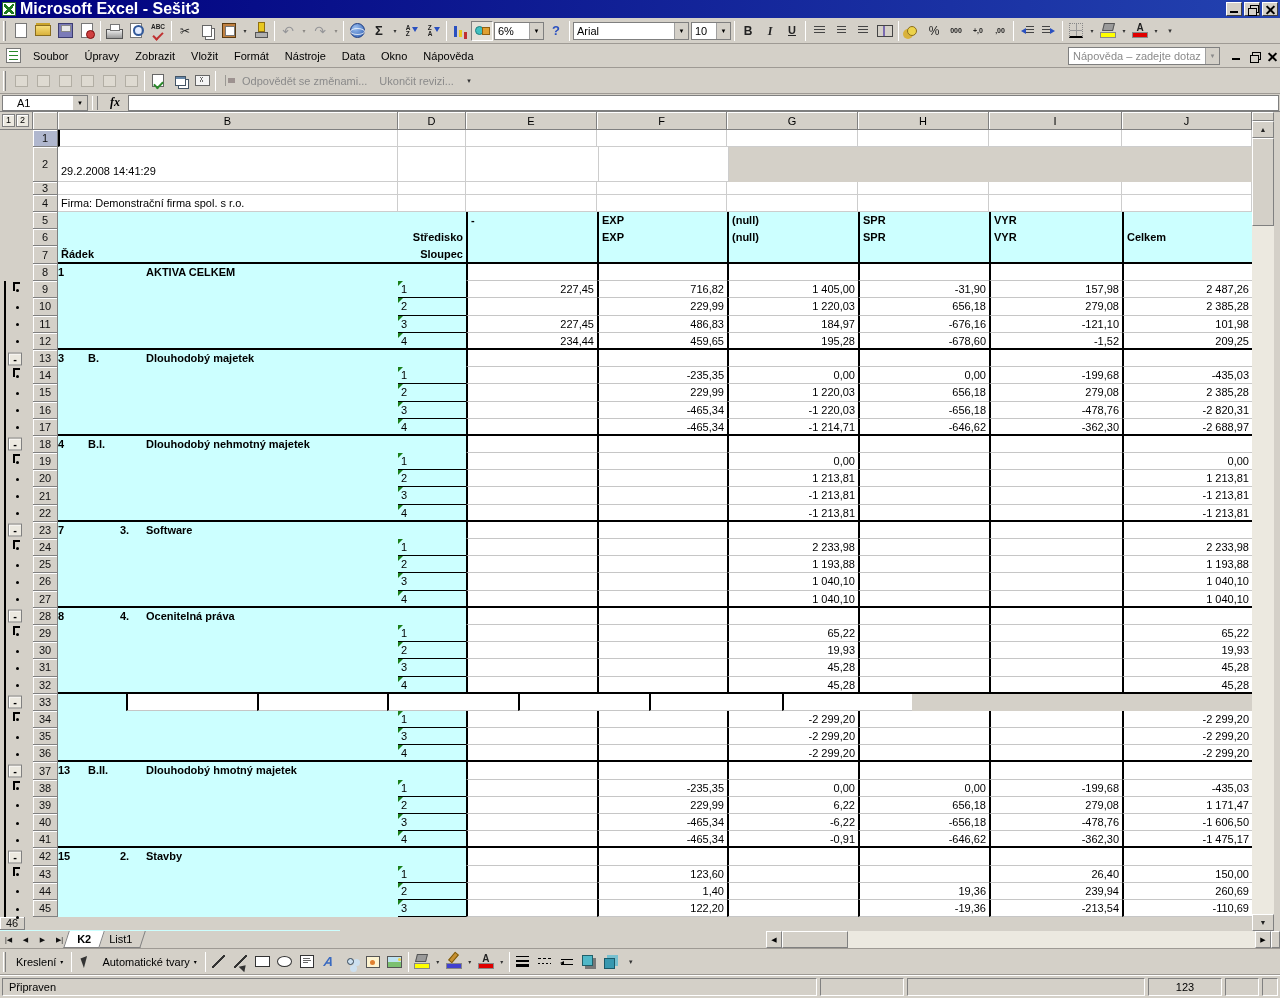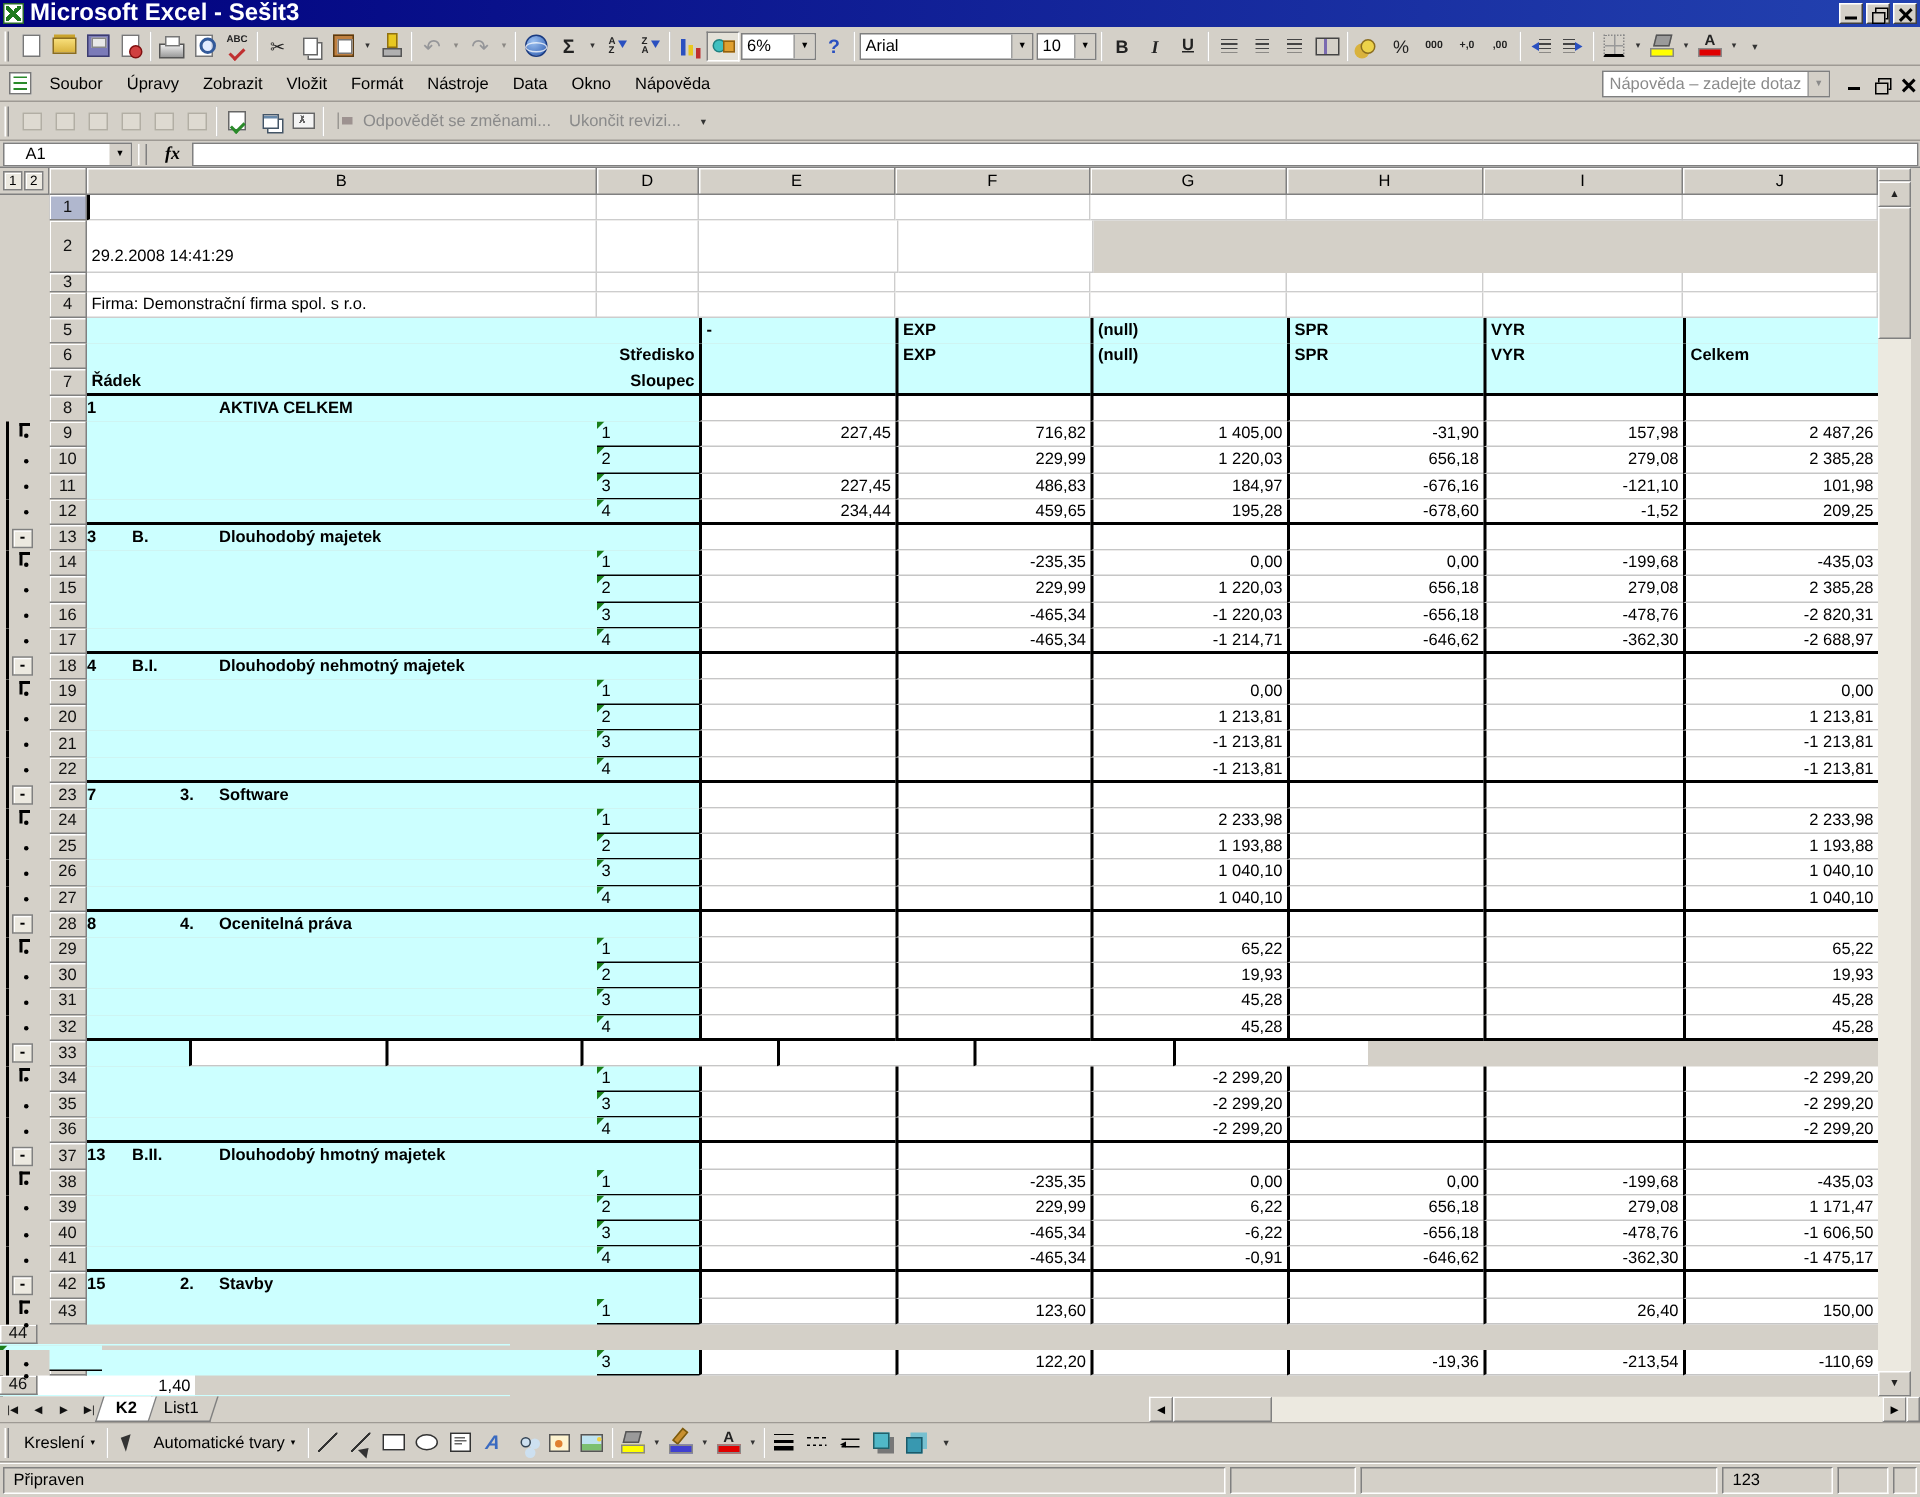--- a/index.html
+++ b/index.html
@@ -1156,21 +1156,21 @@
           <div class="rh">43</div>
           <div class="c cy" style="width: 340px;"></div>
           <div class="c cy dnum blackB" style="width: 68px;"><i class="tri"></i><span>1</span></div>
           <div class="c wh num thickL gridB" style="width: 131px;"></div>
           <div class="c wh num thickL gridB" style="width: 130px;">123,60</div>
           <div class="c wh num thickL gridB" style="width: 131px;"></div>
           <div class="c wh num thickL gridB" style="width: 131px;"></div>
           <div class="c wh num thickL gridB" style="width: 133px;">26,40</div>
           <div class="c wh num thickL gridB" style="width: 130px;">150,00</div>
         </div>
-        <div class="row" style="height: 17.2px; flex-direction: column;">
+        <div class="row" style="height: 17.2px;">
           <div class="gut">
             <i class="l1"></i>
             <i class="dot"></i>
           </div>
           <div class="rh">44</div>
           <div class="c cy" style="width: 340px;"></div>
           <div class="c cy dnum blackB" style="width: 68px;"><i class="tri"></i><span>2</span></div>
           <div class="c wh num thickL gridB" style="width: 131px;"></div>
           <div class="c wh num thickL gridB" style="width: 130px;">1,40</div>
           <div class="c wh num thickL gridB" style="width: 131px;"></div>
@@ -1352,18 +1352,18 @@
     </span>
     <span class="tbmore">▾</span>
   </div>
 
 <div id="statusbar">
   <span class="spanel first">
       <span>Připraven</span>
     </span>
   <span class="spanel" style="width:84px"></span>
   <span class="spanel" style="width:238px"></span>
-  <span class="spanel" style="width:74px;">
+  <span class="spanel" style="width:74px;justify-content:center">
       <span>123</span>
     </span>
   <span class="spanel" style="width:34px"></span>
   <span class="spanel" style="width:16px"></span>
 </div>
 
 </body></html>

